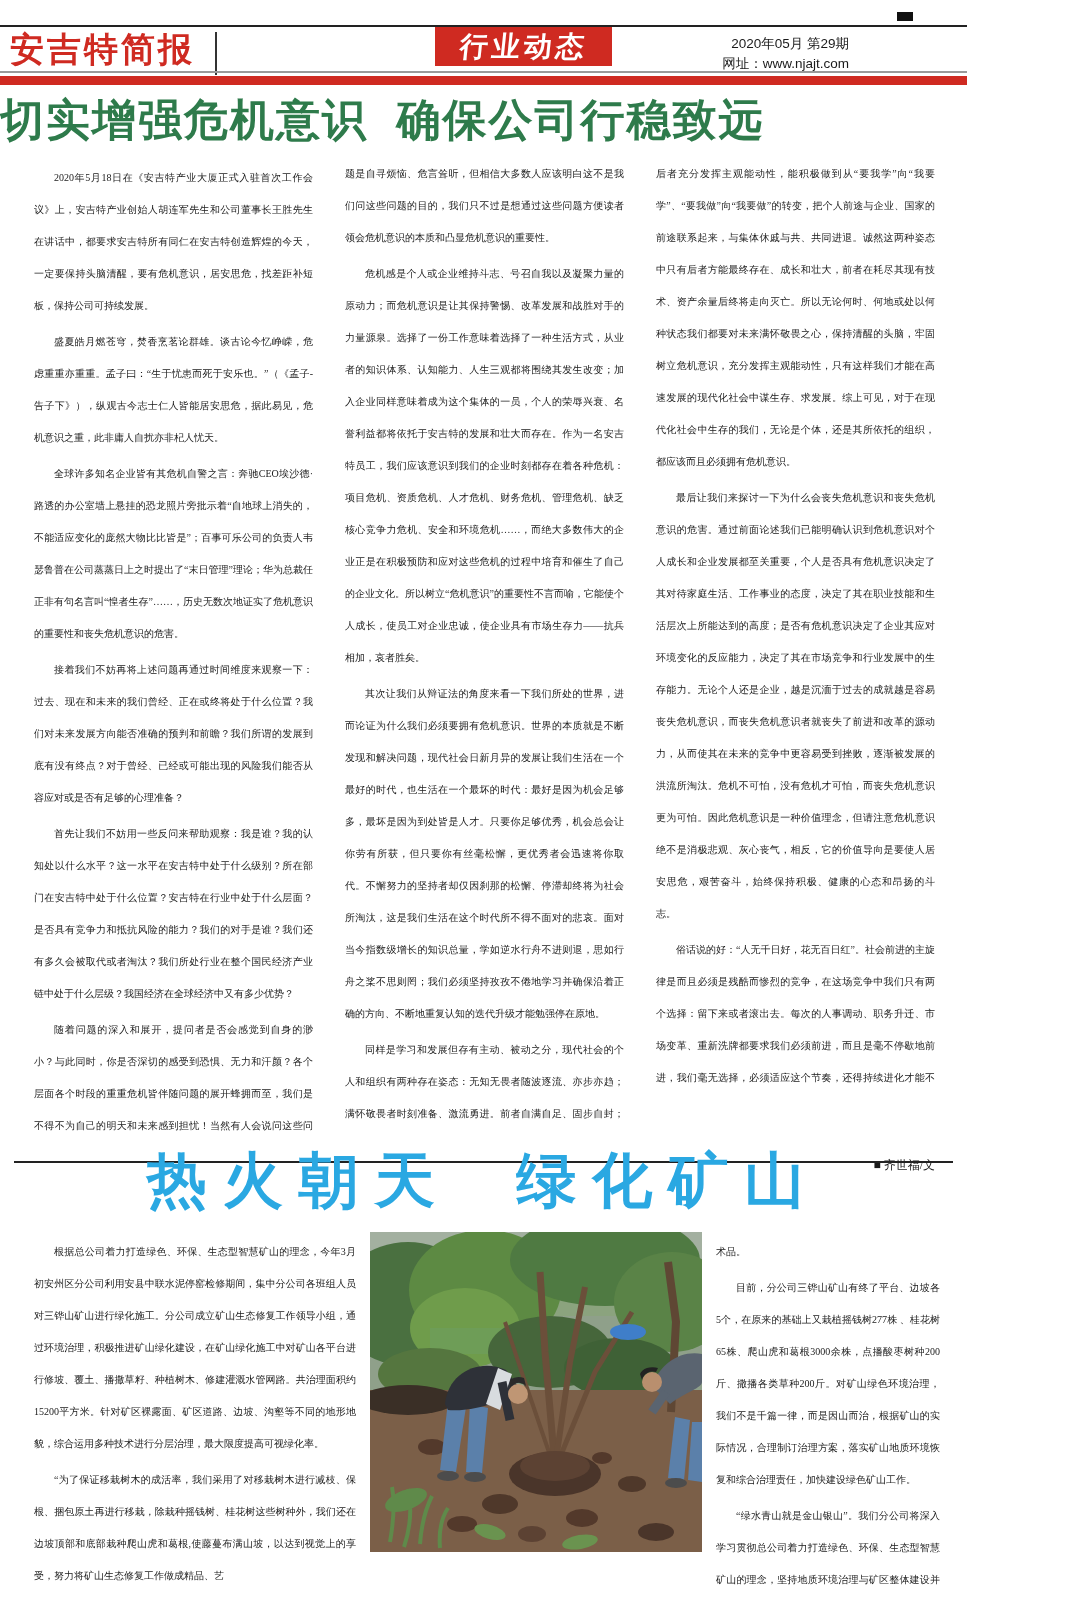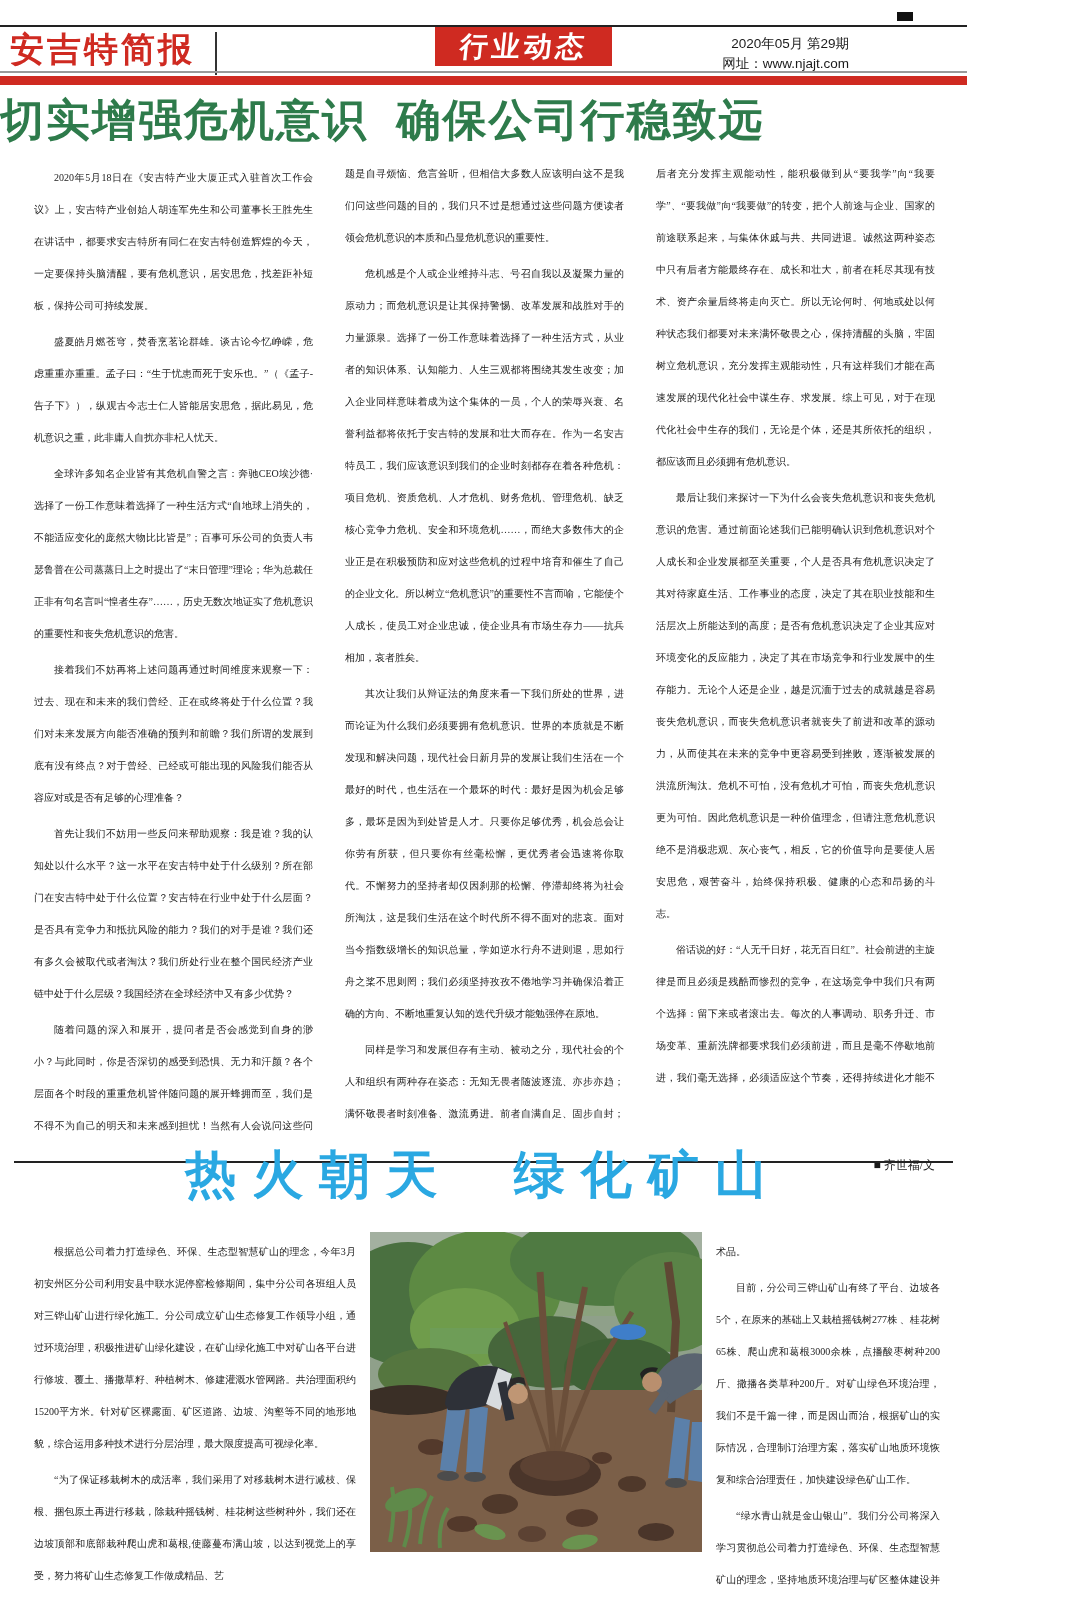--- a/index.html
+++ b/index.html
@@ -28,21 +28,21 @@
           font-size:44px;letter-spacing:2px;color:#2e7b4b;line-height:1.2;white-space:pre;}
   .a1-body{position:absolute;left:30px;right:28px;top:158px;height:984px;
            column-count:3;column-gap:24px;column-fill:auto;overflow:hidden;}
   .a1-body p,.a2col p{margin:4px;text-indent:2em;text-align:justify;
            font-size:10px;line-height:32px;}
   .byline1{position:absolute;right:32px;top:1112px;font-size:12px;margin-top:45px;}
   
   .sect-div{position:absolute;left:14px;right:14px;top:1161px;height:2px;background:#222;}
   .title2{position:absolute;left:0;right:0;top:1146px;text-align:center;
           font-family:"Liberation Sans","DejaVu Sans",sans-serif;font-weight:bold;
-          font-size:51px;letter-spacing:16px;color:#2aa8e2;line-height:1.15;white-space:pre;}
+          font-size:60px;letter-spacing:16px;color:#2aa8e2;line-height:1.15;white-space:pre;}
   .a2-body{position:absolute;left:30px;right:23px;top:1232px;display:flex;gap:10px;}
   .a2col{width:330px;flex:0 0 auto;}
   .a2col.right{width:340px;flex:1 1 auto;}
   .a2col.right p:first-child{text-indent:0;}
   .photo-wrap{width:332px;height:320px;flex:0 0 auto;overflow:hidden;}
   .photo-wrap svg{display:block;width:332px;height:320px;}
   .byline2{text-align:right;font-size:16px;margin-top:8px;padding-right:4px;}
 </style>
 </head>
 <body>
@@ -62,21 +62,21 @@
   </div>
   <div class="v-div"></div>
   <div class="pagenum">A3</div>
   <div class="gray-rule"></div>
   <div class="red-rule"></div>
 
   <div class="title1">切实增强危机意识  确保公司行稳致远</div>
   <div class="a1-body">
       <p>2020年5月18日在《安吉特产业大厦正式入驻首次工作会议》上，安吉特产业创始人胡连军先生和公司董事长王胜先生在讲话中，都要求安吉特所有同仁在安吉特创造辉煌的今天，一定要保持头脑清醒，要有危机意识，居安思危，找差距补短板，保持公司可持续发展。</p>
       <p>盛夏皓月燃苍穹，焚香烹茗论群雄。谈古论今忆峥嵘，危虑重重亦重重。孟子曰：“生于忧患而死于安乐也。”（《孟子-告子下》），纵观古今志士仁人皆能居安思危，据此易见，危机意识之重，此非庸人自扰亦非杞人忧天。</p>
-      <p>全球许多知名企业皆有其危机自警之言：奔驰CEO埃沙德·选择了一份工作意味着选择了一种生活方式“自地球上消失的，不能适应变化的庞然大物比比皆是”；百事可乐公司的负责人韦瑟鲁普在公司蒸蒸日上之时提出了“末日管理”理论；华为总裁任正非有句名言叫“惶者生存”……，历史无数次地证实了危机意识的重要性和丧失危机意识的危害。</p>
+      <p>全球许多知名企业皆有其危机自警之言：奔驰CEO埃沙德·路透的办公室墙上悬挂的恐龙照片旁批示着“自地球上消失的，不能适应变化的庞然大物比比皆是”；百事可乐公司的负责人韦瑟鲁普在公司蒸蒸日上之时提出了“末日管理”理论；华为总裁任正非有句名言叫“惶者生存”……，历史无数次地证实了危机意识的重要性和丧失危机意识的危害。</p>
       <p>接着我们不妨再将上述问题再通过时间维度来观察一下：过去、现在和未来的我们曾经、正在或终将处于什么位置？我们对未来发展方向能否准确的预判和前瞻？我们所谓的发展到底有没有终点？对于曾经、已经或可能出现的风险我们能否从容应对或是否有足够的心理准备？</p>
       <p>首先让我们不妨用一些反问来帮助观察：我是谁？我的认知处以什么水平？这一水平在安吉特中处于什么级别？所在部门在安吉特中处于什么位置？安吉特在行业中处于什么层面？是否具有竞争力和抵抗风险的能力？我们的对手是谁？我们还有多久会被取代或者淘汰？我们所处行业在整个国民经济产业链中处于什么层级？我国经济在全球经济中又有多少优势？</p>
       <p>随着问题的深入和展开，提问者是否会感觉到自身的渺小？与此同时，你是否深切的感受到恐惧、无力和汗颜？各个层面各个时段的重重危机皆伴随问题的展开蜂拥而至，我们是不得不为自己的明天和未来感到担忧！当然有人会说问这些问题是自寻烦恼、危言耸听，但相信大多数人应该明白这不是我们问这些问题的目的，我们只不过是想通过这些问题方便读者领会危机意识的本质和凸显危机意识的重要性。</p>
       <p>危机感是个人或企业维持斗志、号召自我以及凝聚力量的原动力；而危机意识是让其保持警惕、改革发展和战胜对手的力量源泉。选择了一份工作意味着选择了一种生活方式，从业者的知识体系、认知能力、人生三观都将围绕其发生改变；加入企业同样意味着成为这个集体的一员，个人的荣辱兴衰、名誉利益都将依托于安吉特的发展和壮大而存在。作为一名安吉特员工，我们应该意识到我们的企业时刻都存在着各种危机：项目危机、资质危机、人才危机、财务危机、管理危机、缺乏核心竞争力危机、安全和环境危机……，而绝大多数伟大的企业正是在积极预防和应对这些危机的过程中培育和催生了自己的企业文化。所以树立“危机意识”的重要性不言而喻，它能使个人成长，使员工对企业忠诚，使企业具有市场生存力——抗兵相加，哀者胜矣。</p>
       <p>其次让我们从辩证法的角度来看一下我们所处的世界，进而论证为什么我们必须要拥有危机意识。世界的本质就是不断发现和解决问题，现代社会日新月异的发展让我们生活在一个最好的时代，也生活在一个最坏的时代：最好是因为机会足够多，最坏是因为到处皆是人才。只要你足够优秀，机会总会让你劳有所获，但只要你有丝毫松懈，更优秀者会迅速将你取代。不懈努力的坚持者却仅因刹那的松懈、停滞却终将为社会所淘汰，这是我们生活在这个时代所不得不面对的悲哀。面对当今指数级增长的知识总量，学如逆水行舟不进则退，思如行舟之桨不思则罔；我们必须坚持孜孜不倦地学习并确保沿着正确的方向、不断地重复认知的迭代升级才能勉强停在原地。</p>
       <p>同样是学习和发展但存有主动、被动之分，现代社会的个人和组织有两种存在姿态：无知无畏者随波逐流、亦步亦趋；满怀敬畏者时刻准备、激流勇进。前者自满自足、固步自封；后者充分发挥主观能动性，能积极做到从“要我学”向“我要学”、“要我做”向“我要做”的转变，把个人前途与企业、国家的前途联系起来，与集体休戚与共、共同进退。诚然这两种姿态中只有后者方能最终存在、成长和壮大，前者在耗尽其现有技术、资产余量后终将走向灭亡。所以无论何时、何地或处以何种状态我们都要对未来满怀敬畏之心，保持清醒的头脑，牢固树立危机意识，充分发挥主观能动性，只有这样我们才能在高速发展的现代化社会中谋生存、求发展。综上可见，对于在现代化社会中生存的我们，无论是个体，还是其所依托的组织，都应该而且必须拥有危机意识。</p>
       <p>最后让我们来探讨一下为什么会丧失危机意识和丧失危机意识的危害。通过前面论述我们已能明确认识到危机意识对个人成长和企业发展都至关重要，个人是否具有危机意识决定了其对待家庭生活、工作事业的态度，决定了其在职业技能和生活层次上所能达到的高度；是否有危机意识决定了企业其应对环境变化的反应能力，决定了其在市场竞争和行业发展中的生存能力。无论个人还是企业，越是沉湎于过去的成就越是容易丧失危机意识，而丧失危机意识者就丧失了前进和改革的源动力，从而使其在未来的竞争中更容易受到挫败，逐渐被发展的洪流所淘汰。危机不可怕，没有危机才可怕，而丧失危机意识更为可怕。因此危机意识是一种价值理念，但请注意危机意识绝不是消极悲观、灰心丧气，相反，它的价值导向是要使人居安思危，艰苦奋斗，始终保持积极、健康的心态和昂扬的斗志。</p>
       <p>俗话说的好：“人无千日好，花无百日红”。社会前进的主旋律是而且必须是残酷而惨烈的竞争，在这场竞争中我们只有两个选择：留下来或者滚出去。每次的人事调动、职务升迁、市场变革、重新洗牌都要求我们必须前进，而且是毫不停歇地前进，我们毫无选择，必须适应这个节奏，还得持续进化才能不被淘汰。然而，在这种竞争下，我们必须具备什么，才能不让我们被淘汰？</p>
       <p>人生如战场，我们不能只有诗和远方，想要活得更好就必须付出更多的艰辛，这也正是孟子“生于忧患而死于安乐”的真谛。不要被别人描述的光明未来和美好蓝图所迷惑，未来我们无法掌控，客观的看待可能存在的危机，正确的树立危机意识能鞭策我们在荆棘中砥砺前行，明天更加精彩、更加无可替代。</p>
     </div>

